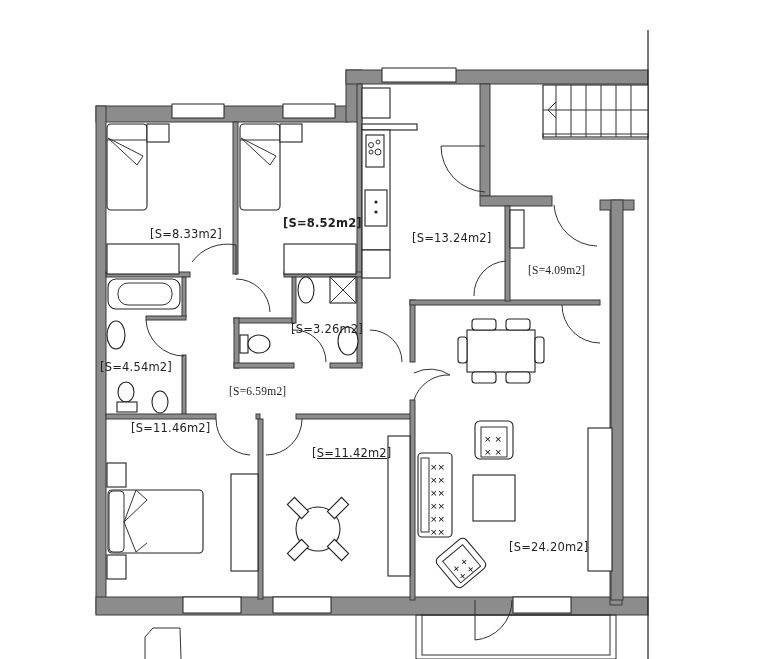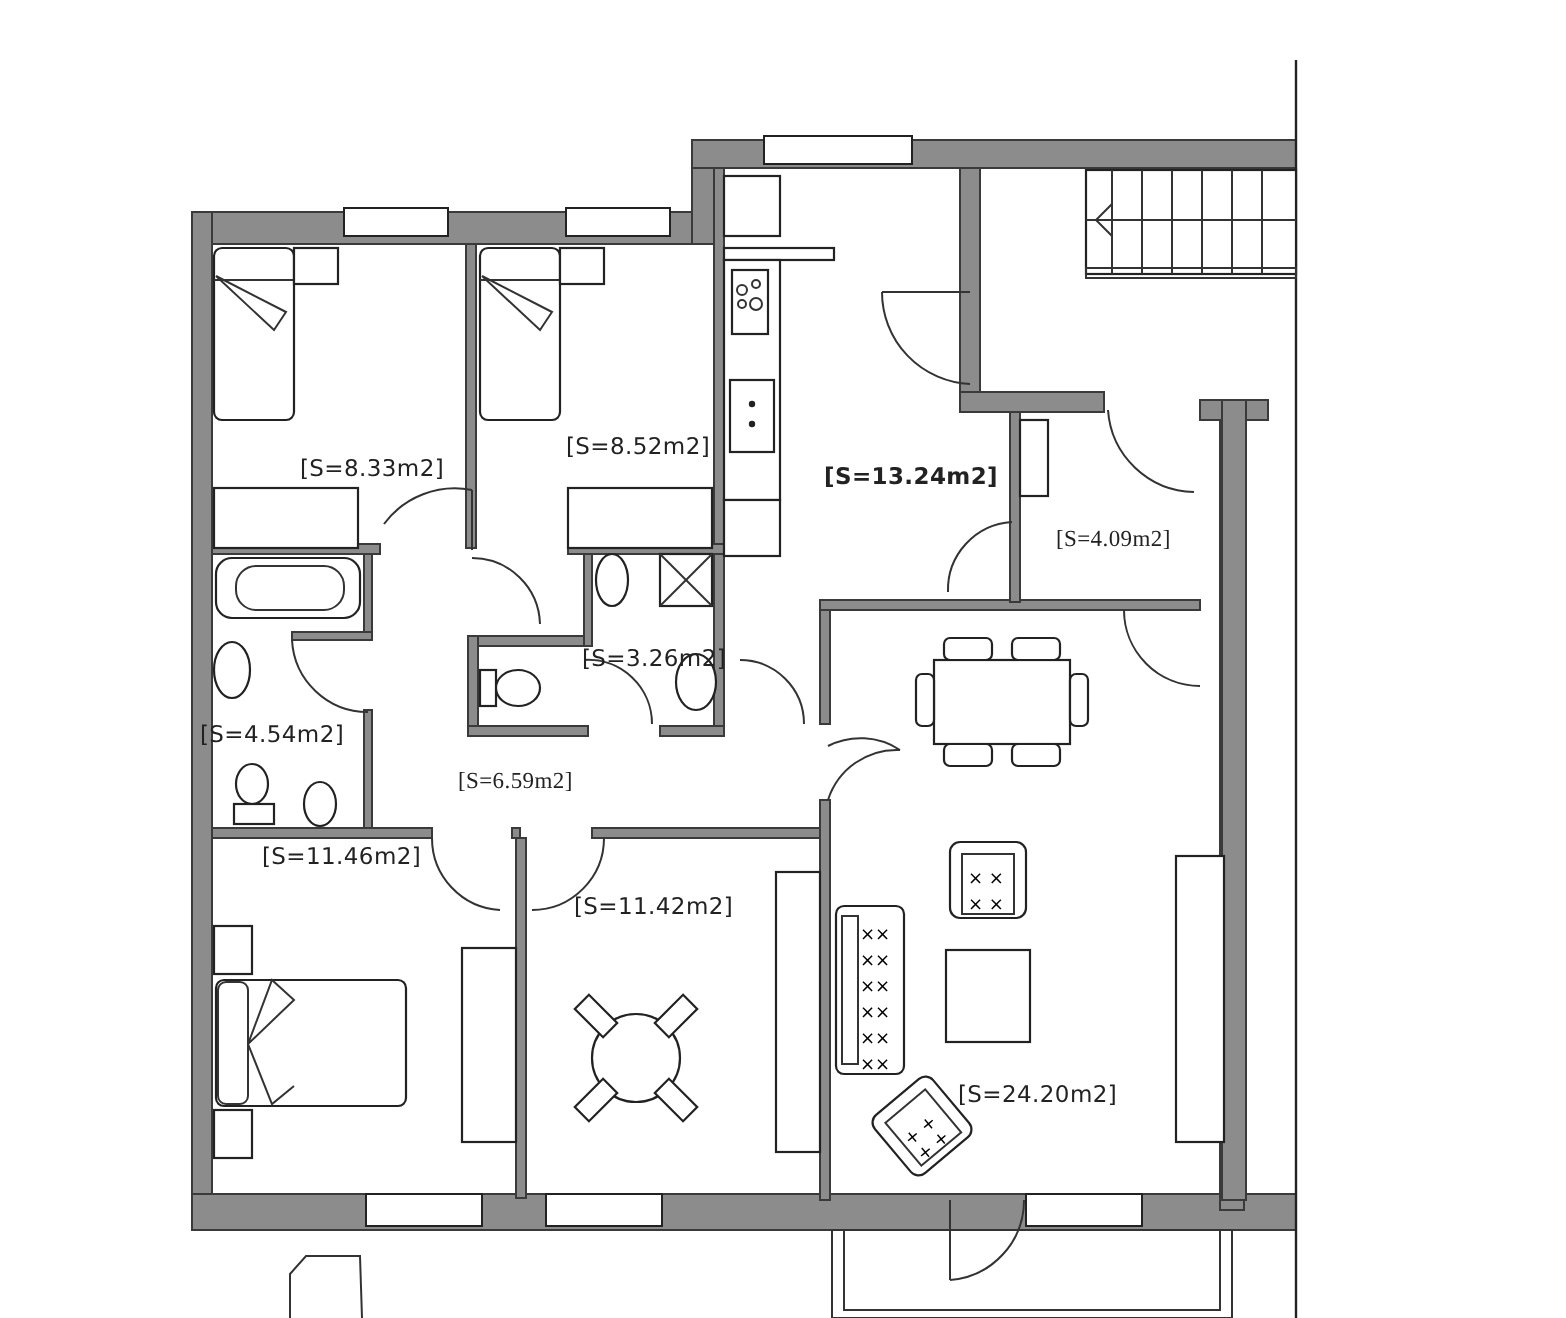--- a/index.html
+++ b/index.html
@@ -215,21 +215,21 @@
     <rect class="furn" x="442" y="544" width="38" height="38" rx="5"></rect>
     <rect class="thin" x="448" y="550" width="26" height="28"></rect>
     <text x="450" y="567" font-size="9" font-family="DejaVu Sans, sans-serif">+ +</text>
     <text x="450" y="577" font-size="9" font-family="DejaVu Sans, sans-serif">+ +</text>
   </g>
   <rect class="furn" x="588" y="428" width="24" height="143"></rect>
   <rect class="furn" x="510" y="210" width="14" height="38"></rect>
 </svg>
 
 <div class="label" style="left:150px;top:227px;">[S=8.33m2]</div>
-<div class="label" style="left:283px;top:216px;">[S=8.52m2]</div>
-<div class="label" style="left:412px;top:231px;font-weight:bold;">[S=13.24m2]</div>
+<div class="label" style="left:283px;top:216px;font-weight:bold;">[S=8.52m2]</div>
+<div class="label" style="left:412px;top:231px;">[S=13.24m2]</div>
 <div class="label" style="left:528px;top:264px;font-family:Liberation Serif, serif;">[S=4.09m2]</div>
 <div class="label" style="left:291px;top:322px;">[S=3.26m2]</div>
 <div class="label" style="left:100px;top:360px;">[S=4.54m2]</div>
 <div class="label" style="left:229px;top:385px;font-family:Liberation Serif, serif;">[S=6.59m2]</div>
 <div class="label" style="left:131px;top:421px;">[S=11.46m2]</div>
-<div class="label" style="left:287px;top:446px;">[S=11.42m2]</div>
-<div class="label" style="left:479px;top:540px;">[S=24.20m2]</div>
+<div class="label" style="left:312px;top:446px;text-decoration:underline;">[S=11.42m2]</div>
+<div class="label" style="left:509px;top:540px;">[S=24.20m2]</div>
 
 </body></html>

